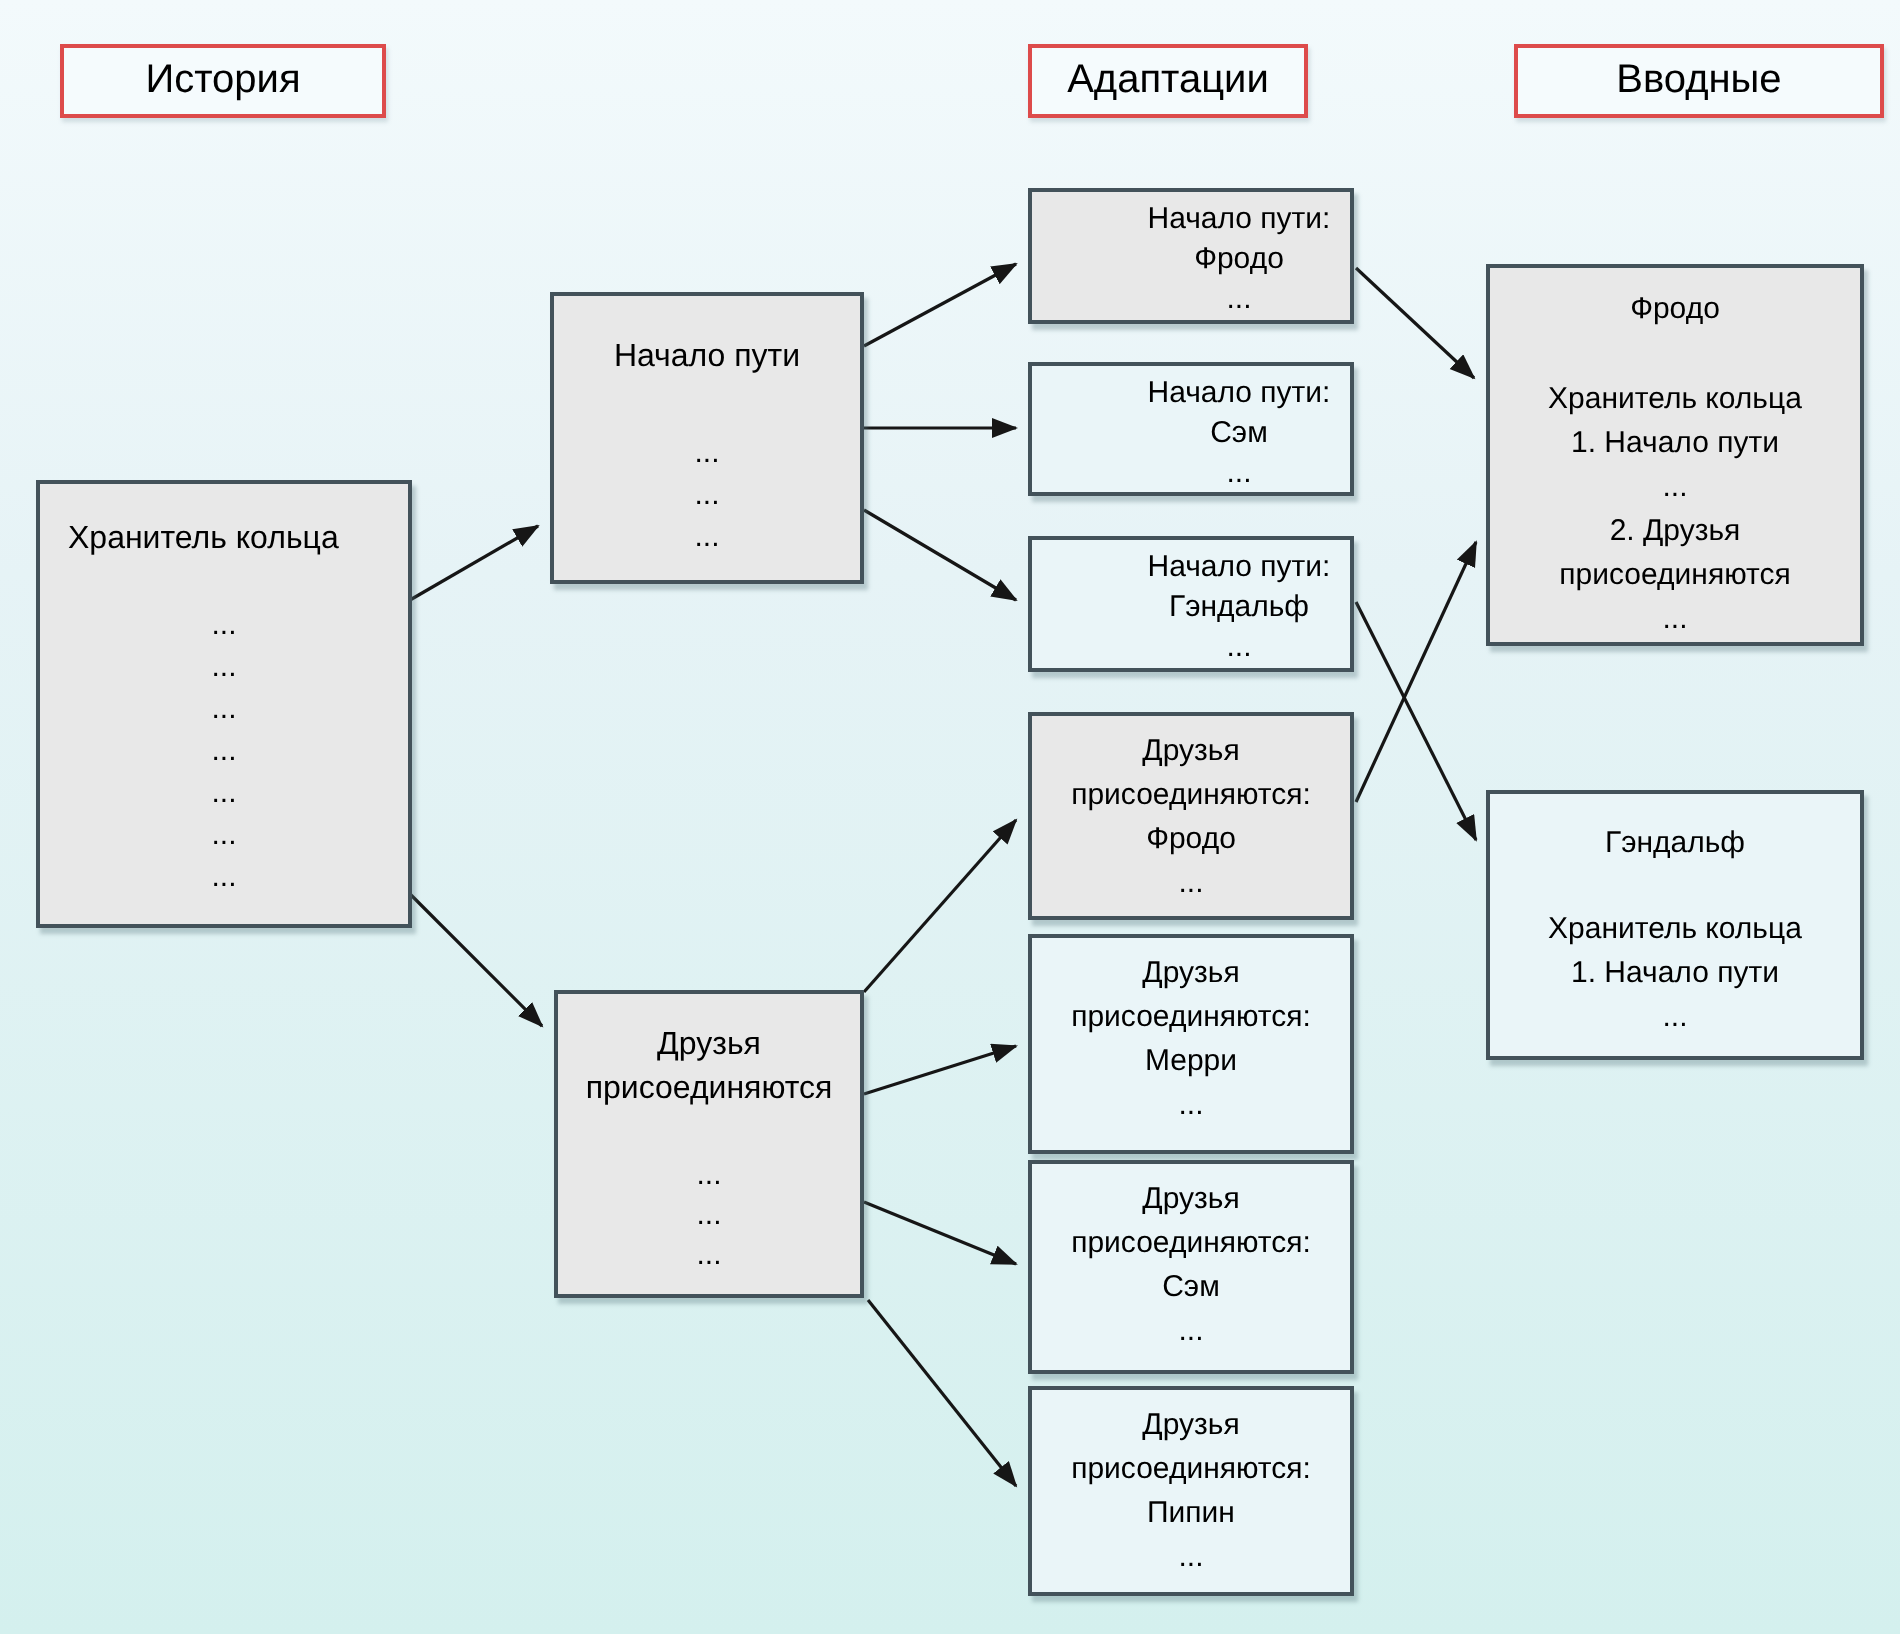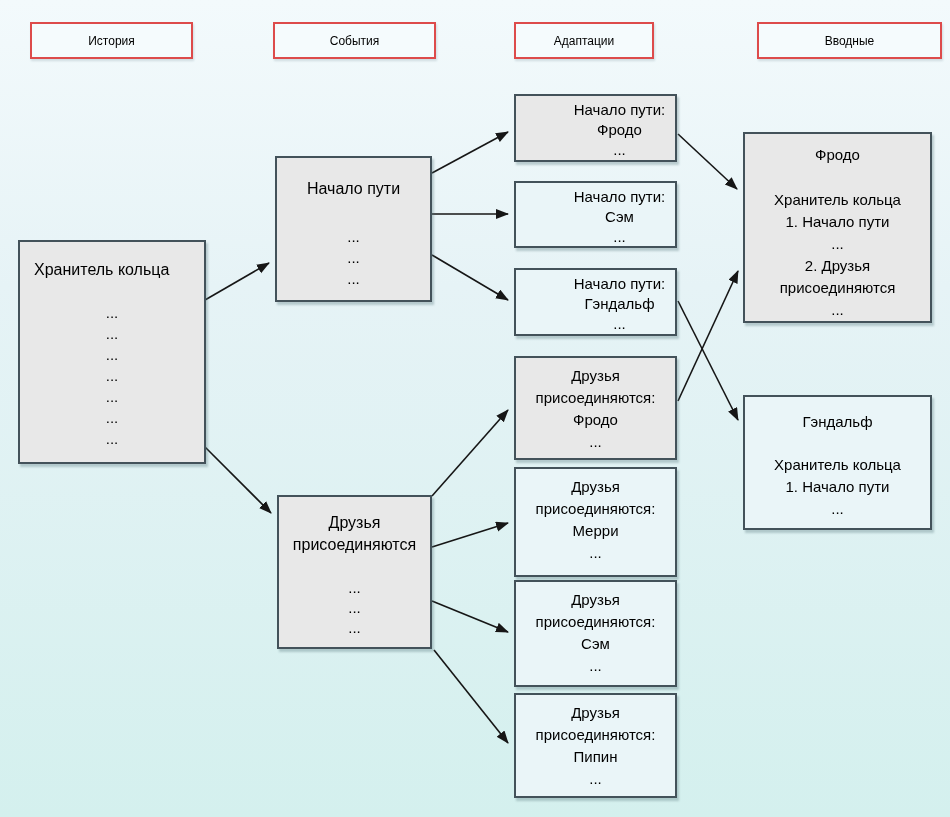--- a/index.html
+++ b/index.html
@@ -12,38 +12,38 @@
     overflow:hidden;
   }
   .arrows { position:absolute; left:0; top:0; width:950px; height:817px; pointer-events:none; }
   .arrows line { stroke:#161616; stroke-width:1.6; }
 
   .hdr {
     position:absolute; top:22px; height:37px;
     border:2px solid #dd4b4b; background:#f5fbfd;
     box-sizing:border-box;
     display:flex; align-items:center; justify-content:center;
-    font-size:12px;
+    font-size:20px;
     box-shadow:1px 2px 2px rgba(125,150,160,0.28);
   }
   .node {
     position:absolute;
     border:2px solid #43525a;
     box-sizing:border-box;
     text-align:center;
     font-size:15px;
     box-shadow:2px 3px 2px rgba(92,124,130,0.35);
   }
   .gray { background:#e8e8e8; }
   .cyan { background:#eaf5f8; }
   .pre  { white-space:pre-line; }
 
   
   .n-keeper   { left:18px;  top:240px; width:188px; height:224px; }
-  .n-journey  { left:275px; top:156px; width:157px; height:146px; }
+  .n-journey  { left:275px; top:146px; width:157px; height:146px; }
   .n-friends  { left:277px; top:495px; width:155px; height:154px; }
   .n-js-frodo   { left:514px; top:94px;  width:163px; height:68px; }
   .n-js-sam     { left:514px; top:181px; width:163px; height:67px; }
   .n-js-gandalf { left:514px; top:268px; width:163px; height:68px; }
   .n-fj-frodo   { left:514px; top:356px; width:163px; height:104px; }
   .n-fj-merry   { left:514px; top:467px; width:163px; height:110px; }
   .n-fj-sam     { left:514px; top:580px; width:163px; height:107px; }
   .n-fj-pippin  { left:514px; top:693px; width:163px; height:105px; }
   .n-sum-frodo   { left:743px; top:132px; width:189px; height:191px; }
   .n-sum-gandalf { left:743px; top:395px; width:189px; height:135px; }
@@ -91,23 +91,20 @@
     <line x1="432" y1="547" x2="508" y2="523" marker-end="url(#ah)"></line>
     <line x1="432" y1="601" x2="508" y2="632" marker-end="url(#ah)"></line>
     <line x1="434" y1="650" x2="508" y2="743" marker-end="url(#ah)"></line>
     <line x1="678" y1="134" x2="737" y2="189" marker-end="url(#ah)"></line>
     <line x1="678" y1="301" x2="738" y2="420" marker-end="url(#ah)"></line>
     <line x1="678" y1="401" x2="738" y2="271" marker-end="url(#ah)"></line>
   </svg>
 
   <div class="hdr h-history">
     <span>История</span>
-  </div>
-  <div class="hdr h-events">
-    <span>События</span>
   </div>
   <div class="hdr h-adaptations">
     <span>Адаптации</span>
   </div>
   <div class="hdr h-inputs">
     <span>Вводные</span>
   </div>
 
   <div class="node gray n-keeper">
     <div class="title">Хранитель кольца</div>

